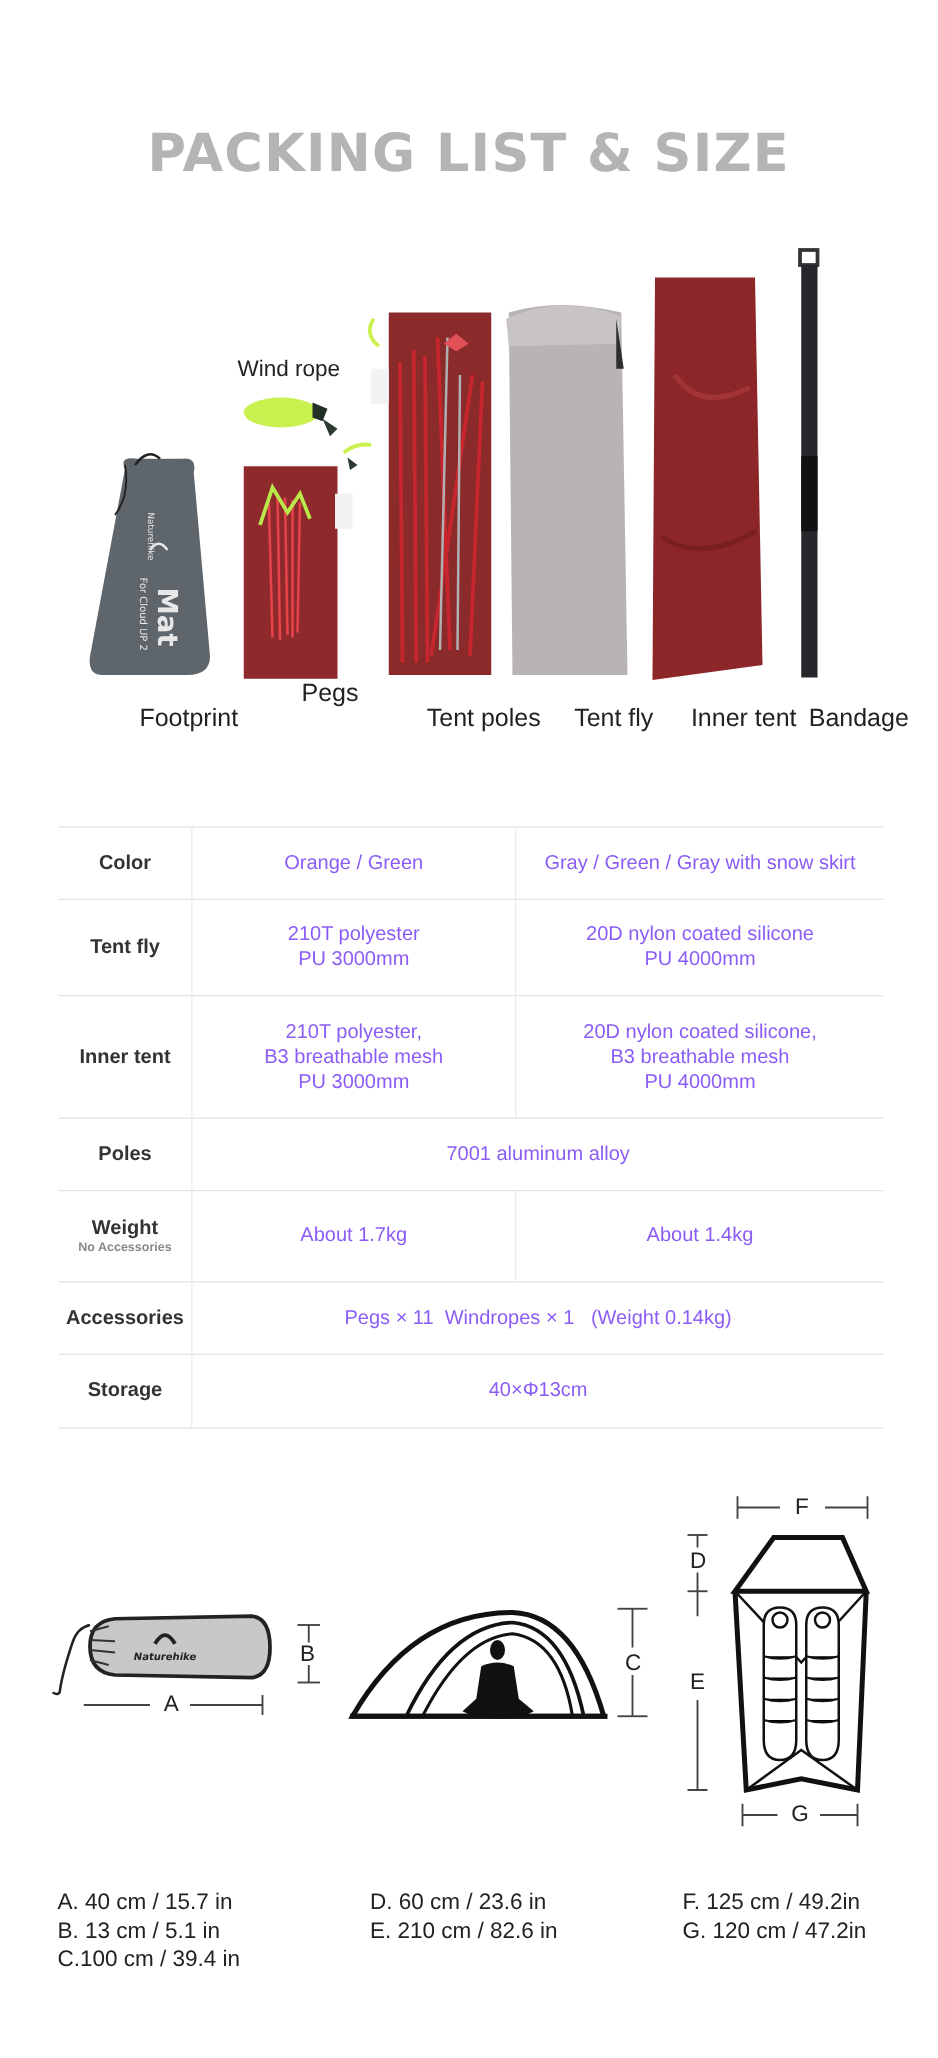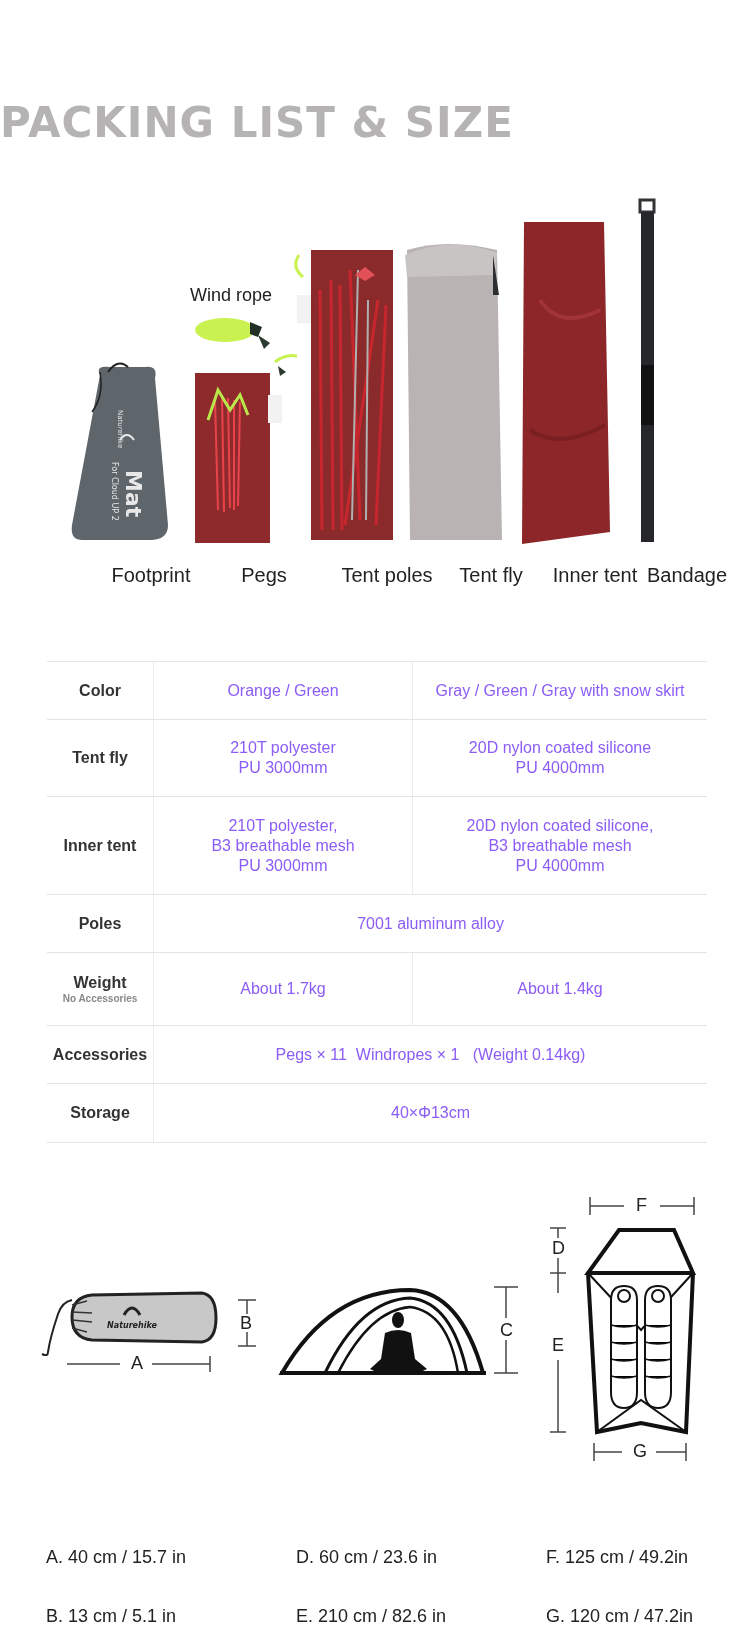--- a/index.html
+++ b/index.html
@@ -1,27 +1,27 @@
 <!DOCTYPE html>
 <html><head>
 <meta charset="utf-8">
 <style>
   html, body { margin:0; padding:0; background:#ffffff; }
   body { width:750px; height:1646px; position:relative; overflow:hidden; font-family:"Liberation Sans", sans-serif; color:#333; }
   .abs { position:absolute; }
-  .title { left:0; width:750px; top:98px; text-align:left; font-family:"DejaVu Sans", sans-serif; font-weight:bold; font-size:42px; letter-spacing:1px; color:#b5b3b4; }
+  .title { left:0; width:750px; top:98px; text-align:center; font-family:"DejaVu Sans", sans-serif; font-weight:bold; font-size:42px; letter-spacing:1px; color:#b5b3b4; }
   .item-label { font-size:20px; color:#222; white-space:nowrap; transform:translateX(-50%);margin-left:32px; }
   .windrope-label { font-size:18px; color:#222; white-space:nowrap; }
   table.specs { position:absolute; left:47px; top:661px; width:660px; border-collapse:collapse; }
   table.specs td { border-top:1px solid #e4e4e4; border-bottom:1px solid #e4e4e4; text-align:center; vertical-align:middle; font-size:16px; color:#8b5cf6; line-height:20px; padding:0; }
   table.specs td.head { width:106px; font-weight:bold; color:#333; border-right:1px solid #ececec; }
   table.specs td.mid { border-right:1px solid #ececec; width:258px; }
   .subnote { display:block; font-size:10px; font-weight:bold; color:#888; line-height:12px; }
   .dim-letter { font-size:18px; color:#222; }
-  .measure { font-size:18px; color:#222; line-height:23px; white-space:nowrap;margin-top:36px; }
+  .measure { font-size:18px; color:#222; line-height:23px; white-space:nowrap; }
 </style>
 </head>
 <body>
 
 <div class="abs title">PACKING LIST &amp; SIZE</div>
 
 <svg class="abs" style="left:0;top:185px" width="750" height="370" viewBox="0 185 750 370">
 
   <g>
     <path d="M100,375 Q95,365 110,367 L145,367 Q158,365 155,378 L168,525 Q168,540 150,540 L82,540 Q70,540 72,525 Z" fill="#5e656b"></path>
@@ -88,21 +88,21 @@
   <g>
     <rect x="640" y="200" width="14" height="12" fill="none" stroke="#333" stroke-width="3"></rect>
     <rect x="641" y="212" width="13" height="330" fill="#25272b"></rect>
     <rect x="641" y="365" width="13" height="60" fill="#111"></rect>
   </g>
 </svg>
 
 <div class="abs windrope-label" style="left:190px;top:285px">Wind rope</div>
 
 <div class="abs item-label" style="left:119px;top:564px">Footprint</div>
-<div class="abs item-label" style="left:232px;top:564px">Pegs</div>
+<div class="abs item-label" style="left:232px;top:544px">Pegs</div>
 <div class="abs item-label" style="left:355px;top:564px">Tent poles</div>
 <div class="abs item-label" style="left:459px;top:564px">Tent fly</div>
 <div class="abs item-label" style="left:563px;top:564px">Inner tent</div>
 <div class="abs item-label" style="left:655px;top:564px">Bandage</div>
 
 <table class="specs">
   <tbody>
       <tr style="height:58px">
     <td class="head">Color</td>
     <td class="mid">Orange / Green</td>

